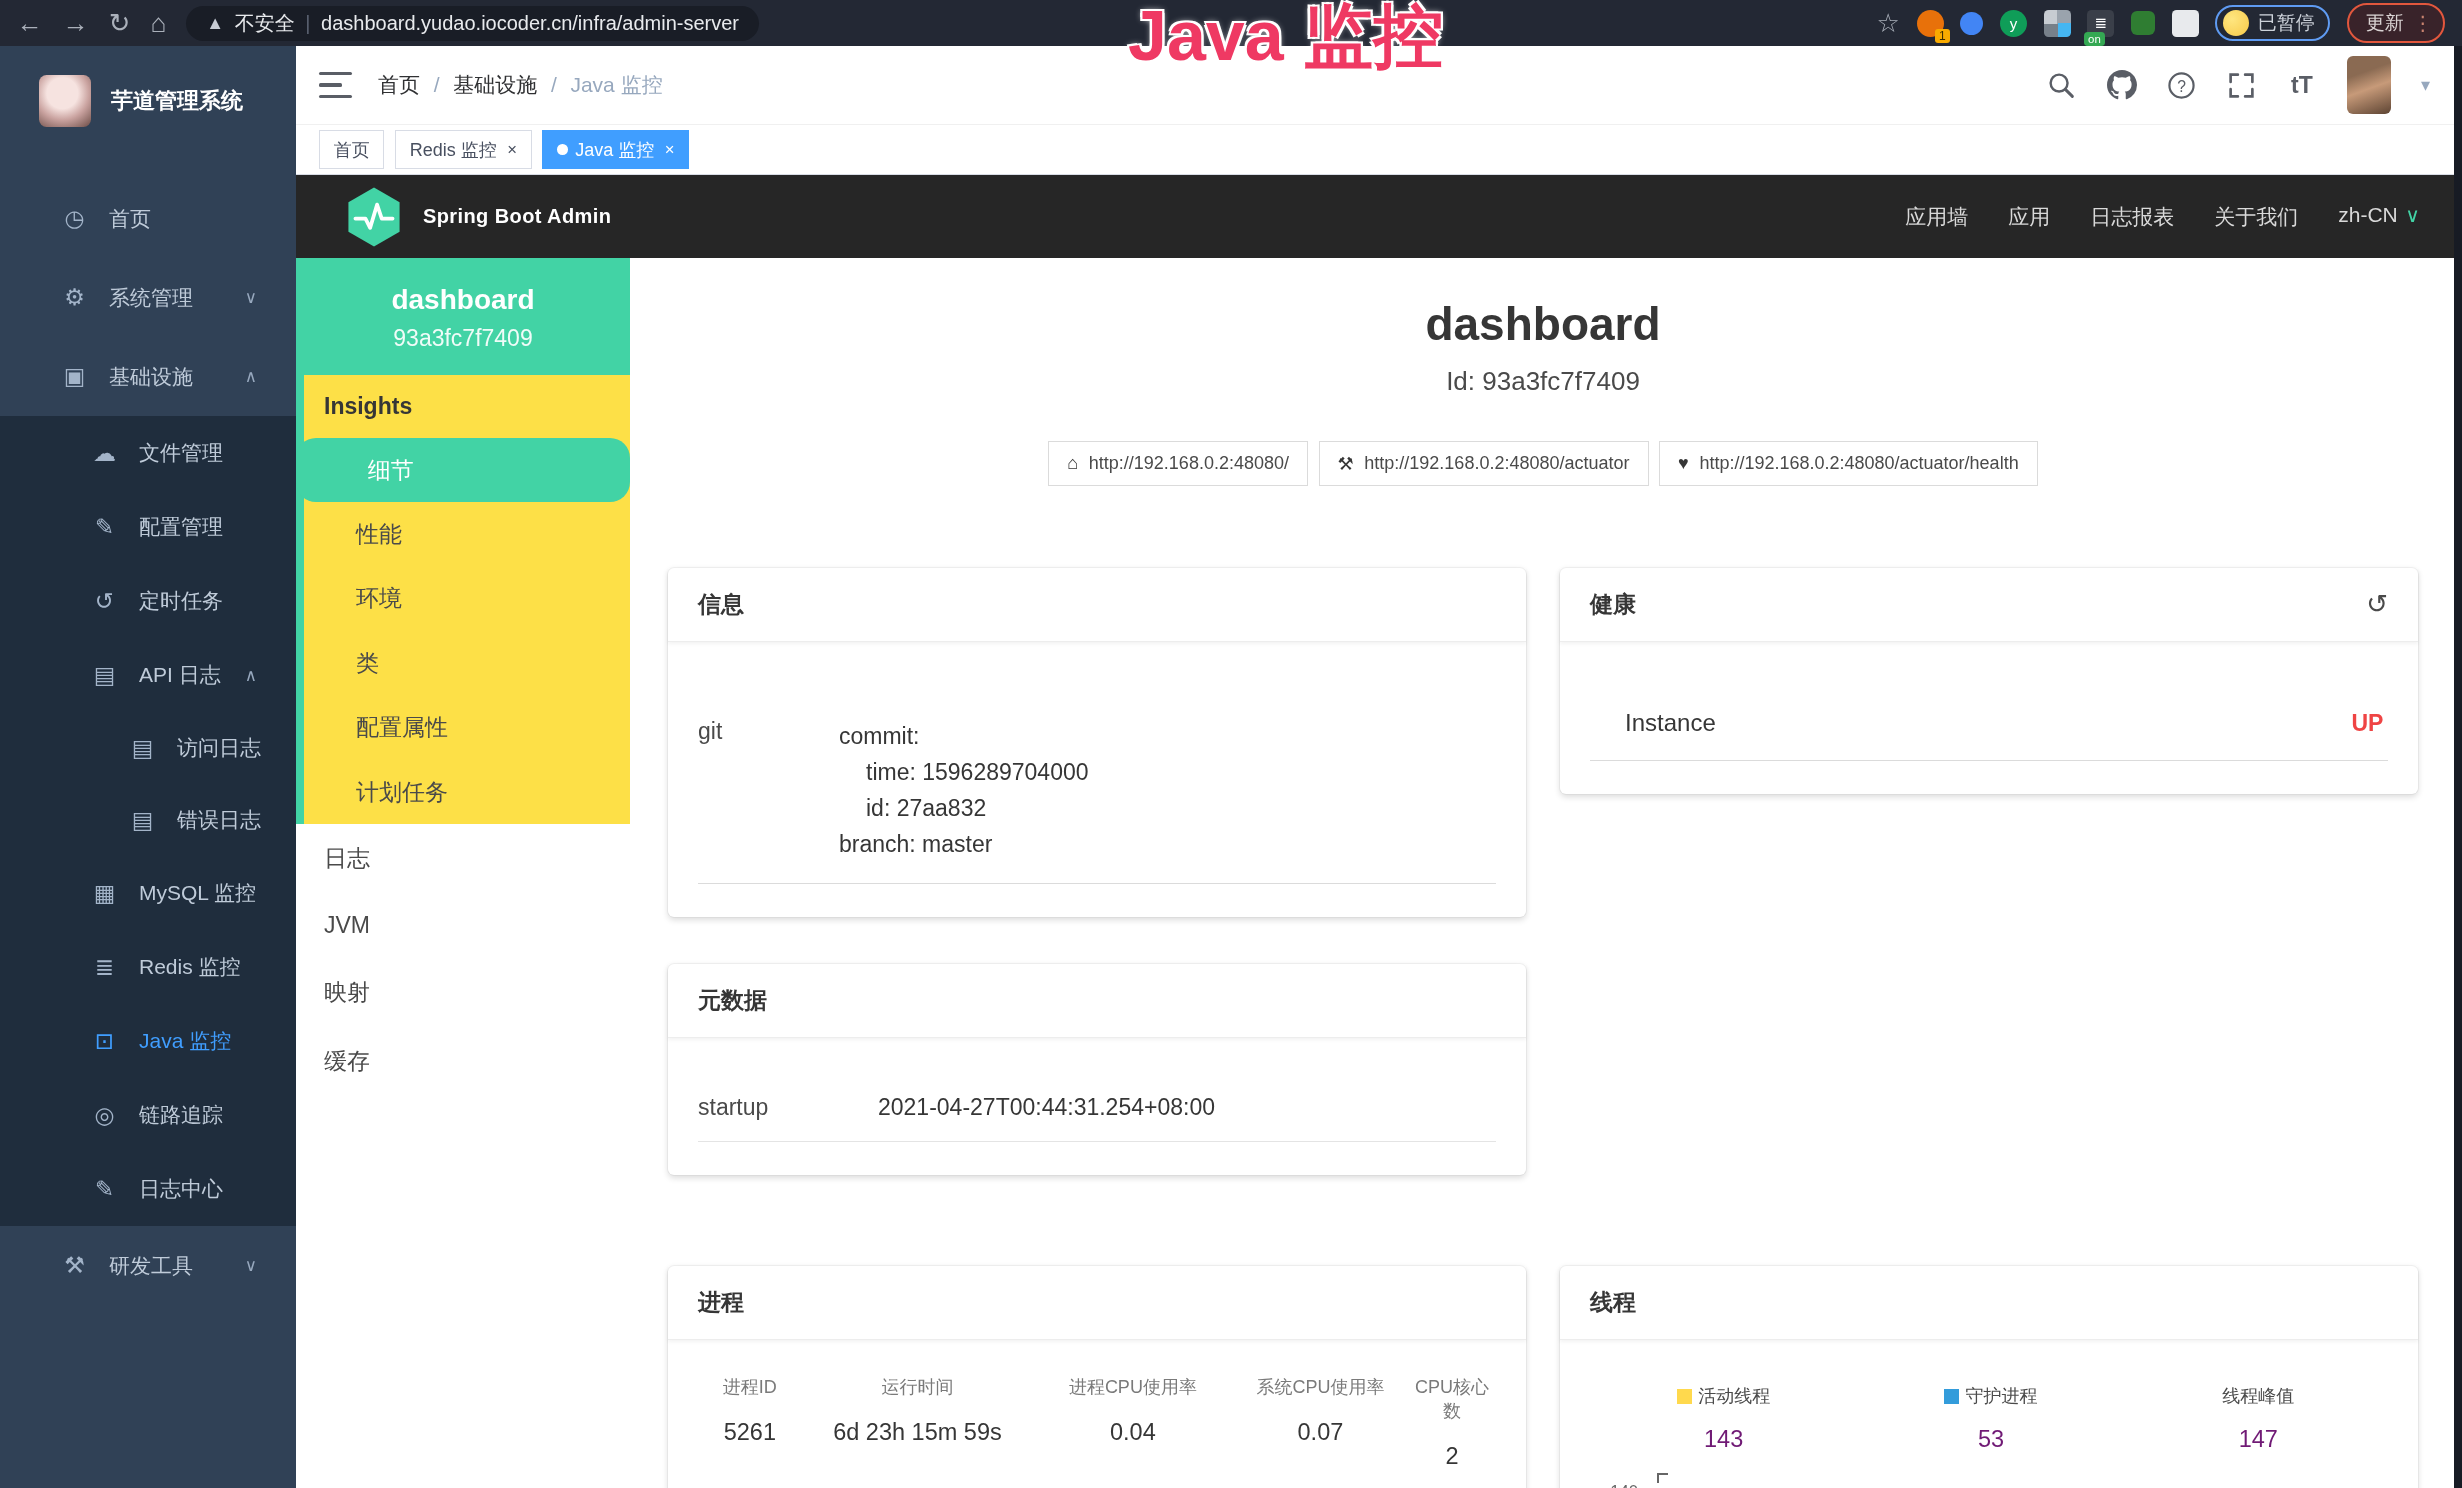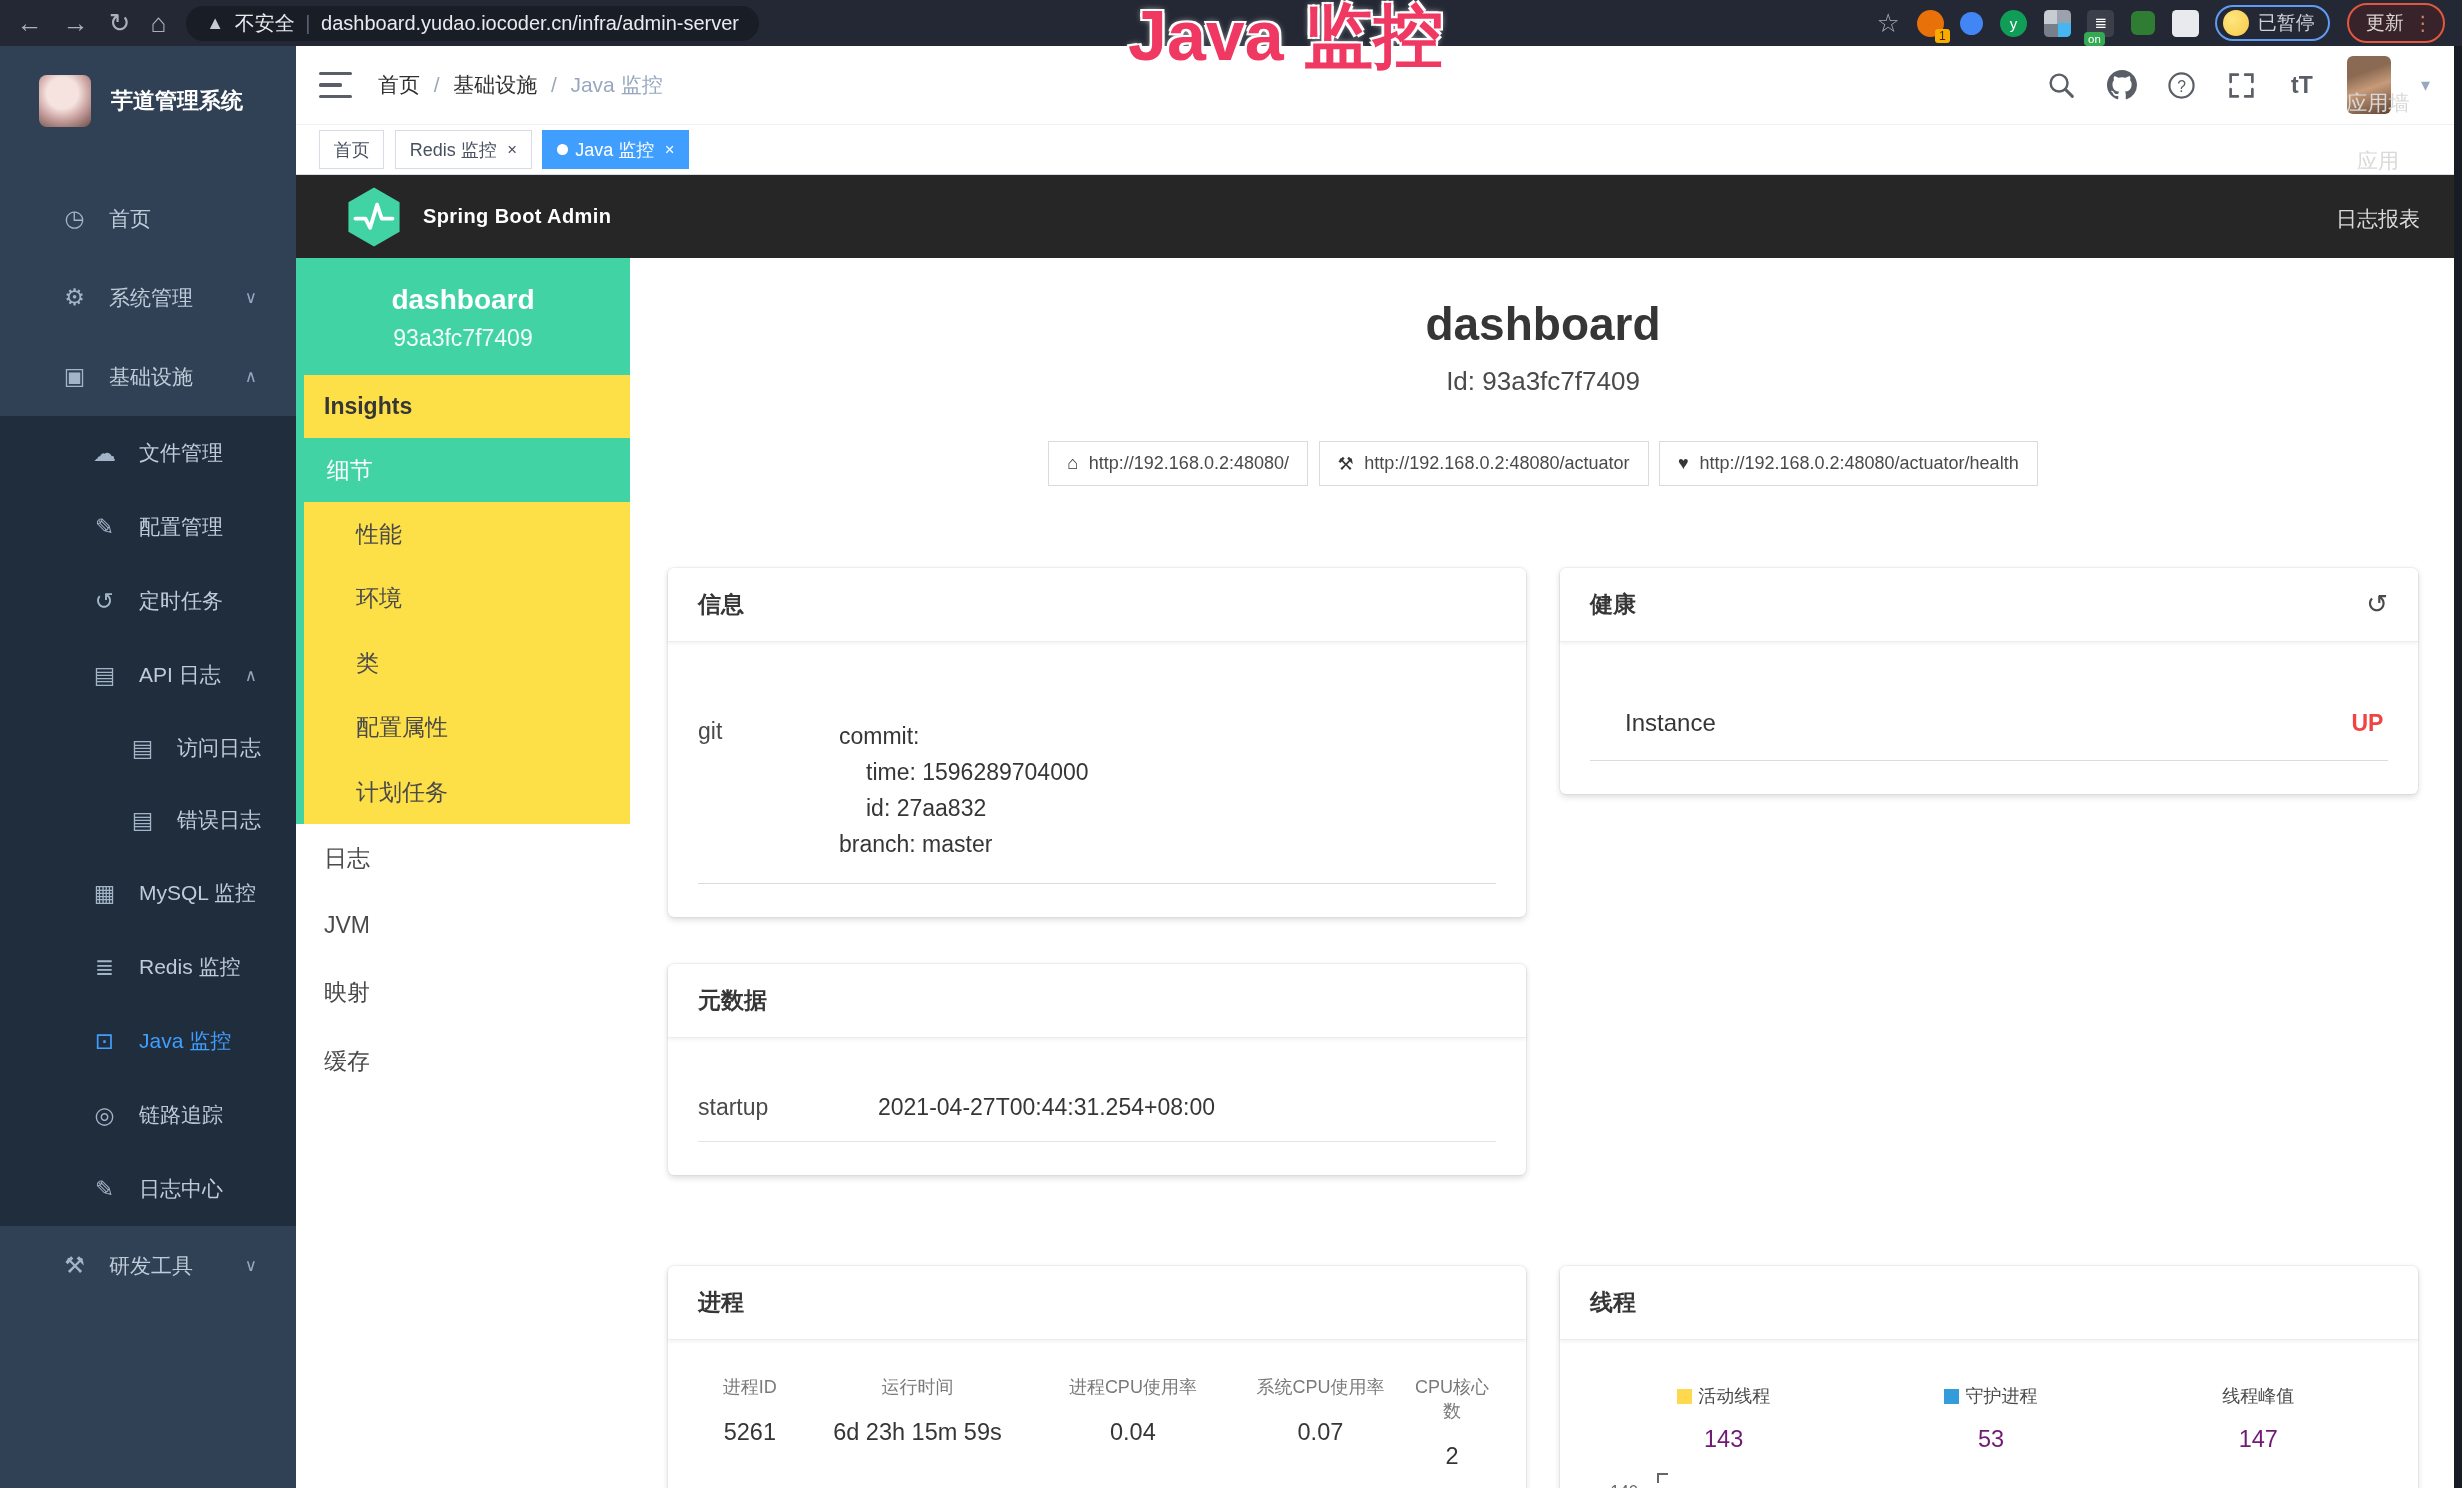--- a/index.html
+++ b/index.html
@@ -66,34 +66,34 @@
   .tag .dot{width:10.6px;height:10.6px;border-radius:50%;background:#fff;display:none;}
   .tag.active{background:#409eff;border-color:#409eff;color:#fff;}
   .tag.active .dot{display:inline-block;}
   .tag .x{font-size:16.7px;padding-left:3px;cursor:pointer;}
 
   
   .sba{flex:1;display:flex;flex-direction:column;min-height:0;}
   .sba-header{height:83px;background:#262626;display:flex;align-items:center;padding:0 42px 0 50px;flex:none;}
   .sba-logo{width:56px;height:62px;margin-right:21px;flex:none;}
   .sba-brand{color:#fff;font-size:20px;font-weight:bold;letter-spacing:0.4px;}
-  .sba-nav{margin-left:auto;display:flex;align-items:center;gap:30px;font-size:21px;color:#d9d9d9;flex-direction:column;}
+  .sba-nav{margin-left:auto;display:flex;align-items:flex-start;gap:40px;font-size:21px;color:#d9d9d9;}
   .sba-nav span{cursor:pointer;}
   .lang{display:inline-flex;align-items:center;gap:7.6px;}
   .lang .lang-caret{color:#42d3a5;font-size:20px;}
 
   .sba-body{flex:1;display:flex;min-height:0;}
   .sba-sidebar{width:334px;flex:none;background:#fff;overflow:hidden;}
   .inst-head{background:#42d3a5;color:#fff;text-align:center;padding:26px 7.6px 23px;}
   .inst-name{font-size:28px;font-weight:bold;}
   .inst-id{font-size:23px;margin-top:9px;color:rgba(255,255,255,.92);}
   .insights{background:#fde047;border-left:8.3px solid #42d3a5;}
   .insights-label{font-size:23px;font-weight:bold;color:#363636;padding:18px 0 18px 20px;cursor:pointer;}
   .ins-item{font-size:23px;color:#4a4a4a;padding:16.7px 0 16.7px 52px;cursor:pointer;}
-  .ins-item.active{background:#42d3a5;color:#fff;margin-left:-8.3px;padding-left:31px;}
+  .ins-item.active{background:#42d3a5;color:#fff;margin-left:-8.3px;padding-left:72px;border-radius:20px;}
   .sba-menu-item{font-size:23px;color:#4a4a4a;padding:19px 0 19px 28px;cursor:pointer;}
 
   
   .sba-main{flex:1;overflow:hidden;padding:39px 44px 0 38px;background:#fff;}
   .page-title{text-align:center;font-size:46px;font-weight:bold;color:#363636;}
   .page-sub{text-align:center;font-size:26px;color:#4a4a4a;margin-top:15px;}
   .links-row{display:flex;justify-content:center;gap:10.6px;margin-top:44px;}
   .chip{display:inline-flex;align-items:center;gap:10.6px;border:0.8px solid #dbdbdb;background:#fff;padding:10.6px 18px;font-size:18px;color:#4a4a4a;cursor:pointer;}
   .chip .ci{font-size:18px;color:#363636;}
 

